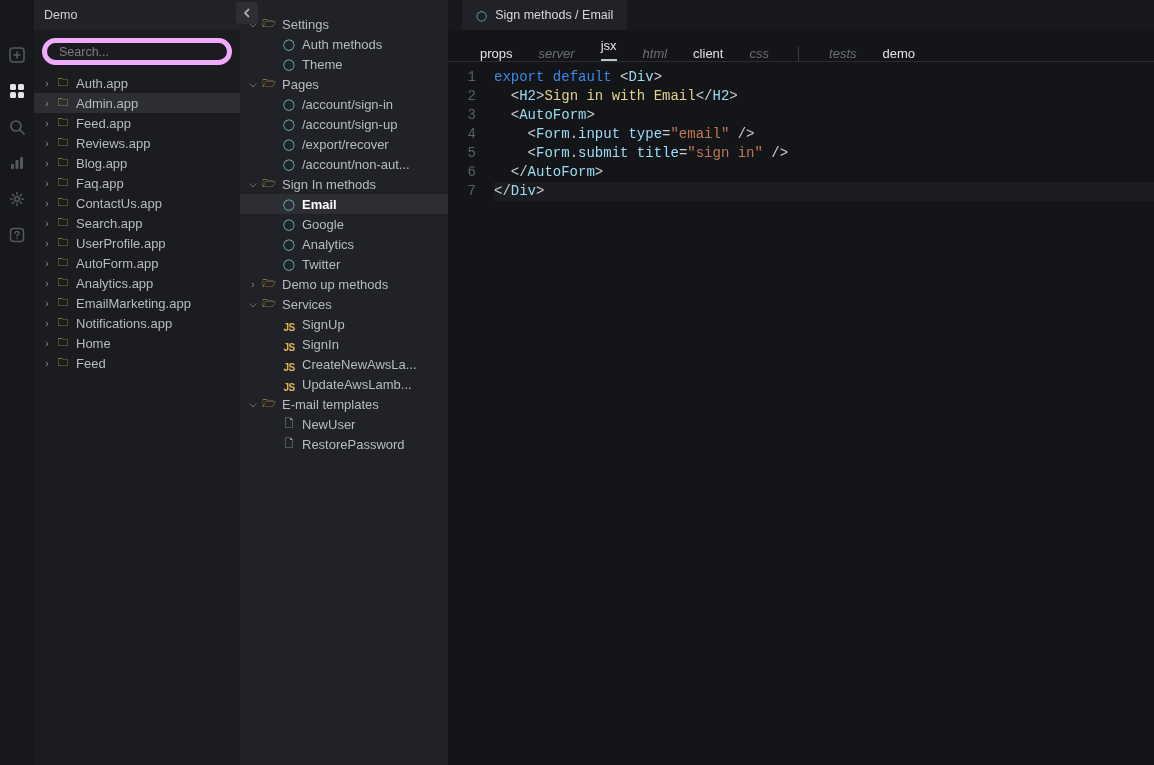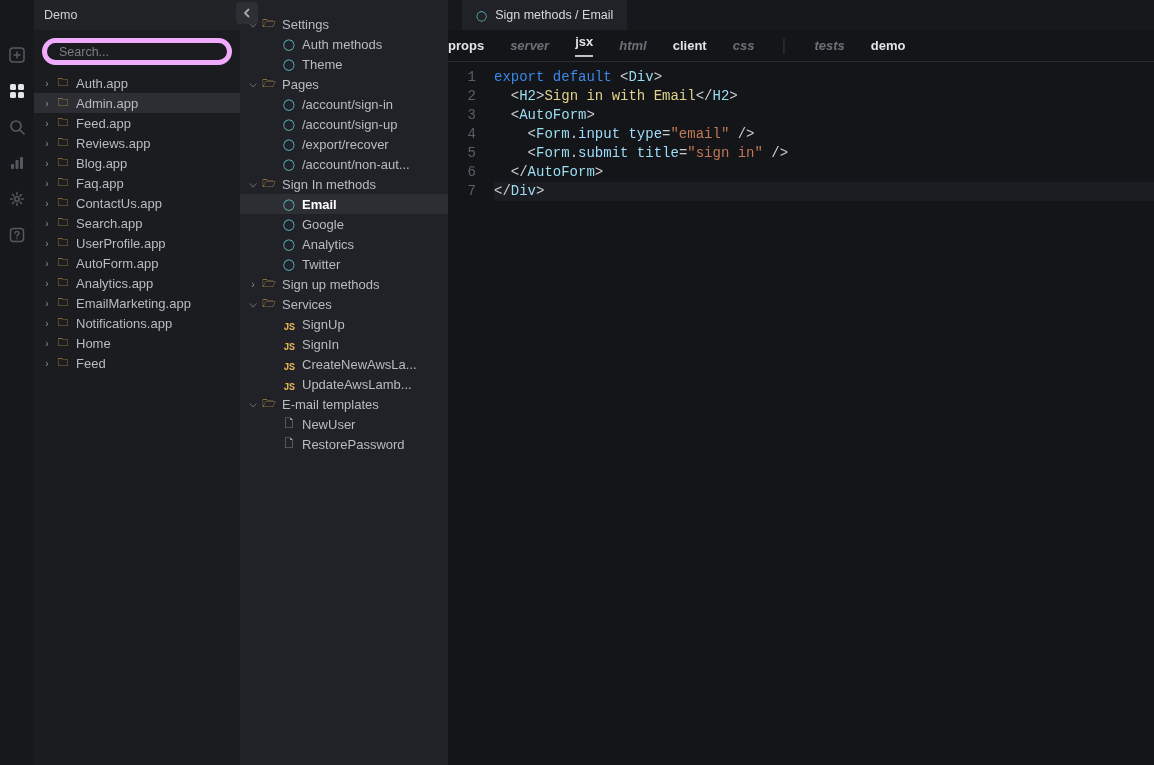--- a/index.html
+++ b/index.html
@@ -47,21 +47,21 @@
     .row {
       display:flex; align-items:center; height:20px; padding-left:8px;
       cursor:pointer; color:#b8bbc0; white-space:nowrap;
     }
     .row.selected { background:#2c2e33; }
     .arrow {
       width:10px; font-size:10px; color:#8f9196; display:inline-block; text-align:center;
     }
     .folder-ico { color:#e3b552; margin:0 6px 0 4px; font-size:11px; width:14px; text-align:center; }
     .file-ico   { color:#62c4c9; margin:0 6px 0 4px; font-size:11px; width:14px; text-align:center; }
-    .js-ico     { color:#e3b552; font-weight:700; margin:6px 6px 0 4px; font-size:10px; width:14px; text-align:center; letter-spacing:-0.5px;font-family:Liberation Mono, monospace;}
+    .js-ico     { color:#e3b552; font-weight:700; margin:6px 6px 0 4px; font-size:10px; width:14px; text-align:center; letter-spacing:-0.5px;}
     .doc-ico    { color:#c5c7cb; margin:0 6px 0 4px; font-size:11px; width:14px; text-align:center; }
     .folder-open{ color:#e3b552; margin:0 6px 0 4px; font-size:11px; width:14px; text-align:center; }
 
     .row .label { flex:0 0 auto; }
     .bold { color:#fff; font-weight:600;text-align:center; }
 
     
     .panel2 {
       width:208px; background:#202227;
     }
@@ -73,22 +73,22 @@
     .tabbar { height:30px; display:flex; background:#17181b; }
     .spacerTab { width:14px; }
     .tab {
       height:30px; display:flex; align-items:center; padding:0 14px; gap:8px;
       background:#202227; color:#d8d9dc; font-size:12.5px; cursor:pointer;
       border-right:1px solid #17181b;
     }
     .tab .tabicn { color:#62c4c9; font-size:10px; }
 
     .viewbar {
-      height:32px; display:flex; align-items:center; gap:26px; padding:0 0;
-      border-bottom:1px solid #2a2c30; font-size:13px;font-weight:bold;
+      height:32px; display:flex; align-items:flex-end; gap:26px; padding:0 32px;
+      border-bottom:1px solid #2a2c30; font-size:13px;
     }
     .viewbar .v { color:#e2e3e5; cursor:pointer; }
     .viewbar .v.dim { color:#6d6f76; font-style:italic; }
     .viewbar .v.active { border-bottom:2px solid #bfc2c6; padding-bottom:6px; }
     .viewbar .sep { color:#3b3d43; }
     .viewbar .dim2 { color:#6d6f76; font-style:italic; }
 
     .editor { flex:1; display:flex; font-family:"SFMono-Regular",Consolas,"Liberation Mono",Menlo,monospace; font-size:14px; line-height:19px;}
     .gutter { width:38px; text-align:right; color:#5c5f66; padding:6px 10px 0 0; }
     .code   { flex:1; padding:6px 0 0 8px; white-space:pre; color:#d4d6da; }
@@ -308,21 +308,21 @@
           <span class="label">Analytics</span>
         </div>
         <div class="row" style="padding-left: 28px;">
           <span class="arrow"></span>
           <span class="file-ico">◯</span>
           <span class="label">Twitter</span>
         </div>
         <div class="row" style="padding-left: 8px;">
           <span class="arrow">›</span>
           <span class="folder-open">🗁</span>
-          <span class="label">Sign up methods</span>
+          <span class="label">Demo up methods</span>
         </div>
         <div class="row" style="padding-left: 8px;">
           <span class="arrow">⌵</span>
           <span class="folder-open">🗁</span>
           <span class="label">Services</span>
         </div>
         <div class="row" style="padding-left: 28px;">
           <span class="arrow"></span>
           <span class="js-ico">JS</span>
           <span class="label">SignUp</span>

